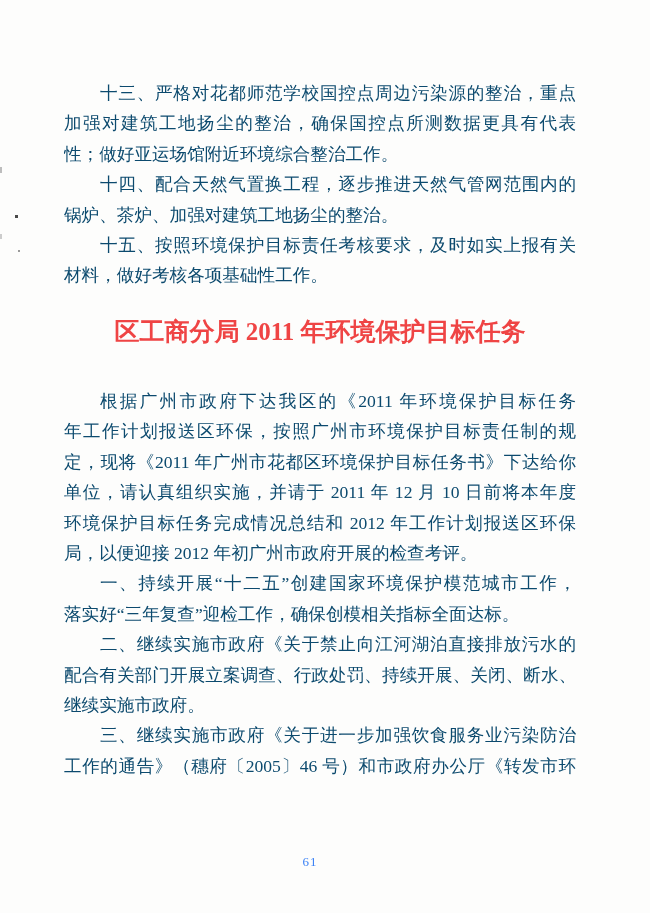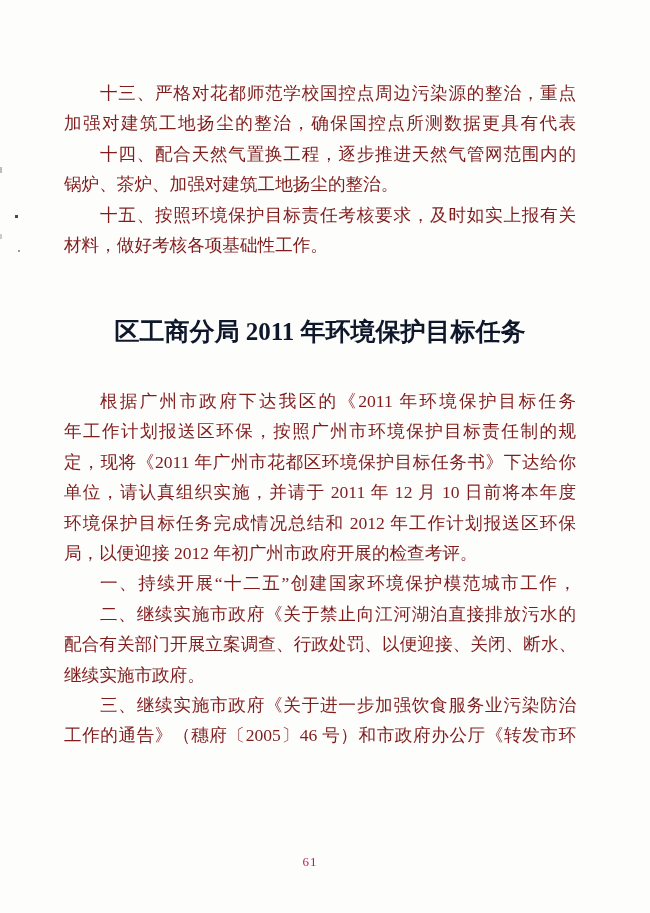--- a/index.html
+++ b/index.html
@@ -24,37 +24,37 @@
   .doc-title {
     position: absolute;
     left: 64px;
     top: 312px;
     width: 512px;
     margin: 0;
     text-align: center;
     font-size: 25px;
     font-weight: bold;
     line-height: 40px;
-    color: #0f172a;
+    color: #ef4444;
     font-family: "Liberation Serif", serif;
     white-space: nowrap;
   }
 
   .post-block {
     position: absolute;
     left: 64px;
     top: 386px;
     width: 512px;
   }
 
   .line {
     font-size: 17.6px;
     line-height: 30.4px;
     height: 30.4px;
-    color: #7f1d1d;
+    color: #0c4a6e;
     white-space: nowrap;
     overflow: hidden;
     font-family: "Liberation Serif", serif;
   }
   .line.j {
     white-space: normal;
     text-align: justify;
     text-align-last: justify;
     text-justify: inter-character;
   }
@@ -62,21 +62,21 @@
   .line.tight { letter-spacing: -0.3px; }
 
   .page-number {
     position: absolute;
     left: 0;
     top: 854px;
     width: 620px;
     text-align: center;
     font-size: 13px;
     letter-spacing: 1px;
-    color: #be185d;
+    color: #3b82f6;
   }
 
   .artifact { position: absolute; }
   .artifact-1 { left: 15px; top: 215px; width: 3px; height: 3px; background: #4a4a4a; }
   .artifact-2 { left: 18px; top: 250px; width: 2px; height: 2px; background: #9a9a9a; }
   .artifact-3 { left: 0;    top: 167px; width: 2px; height: 6px; background: #bdbdbd; }
   .artifact-4 { left: 0;    top: 234px; width: 2px; height: 5px; background: #cccccc; }
 </style>
 </head>
 <body>
@@ -84,38 +84,40 @@
 <div class="page">
 
   <div class="artifact artifact-1"></div>
   <div class="artifact artifact-2"></div>
   <div class="artifact artifact-3"></div>
   <div class="artifact artifact-4"></div>
 
   <div class="pre-block">
     <div class="line indent j">十三、严格对花都师范学校国控点周边污染源的整治，重点</div>
     <div class="line j">加强对建筑工地扬尘的整治，确保国控点所测数据更具有代表</div>
+    <div class="line">性；做好亚运场馆附近环境综合整治工作。</div>
     <div class="line indent j">十四、配合天然气置换工程，逐步推进天然气管网范围内的</div>
     <div class="line">锅炉、茶炉、加强对建筑工地扬尘的整治。</div>
     <div class="line indent j">十五、按照环境保护目标责任考核要求，及时如实上报有关</div>
     <div class="line">材料，做好考核各项基础性工作。</div>
   </div>
 
   <h1 class="doc-title">区工商分局 2011 年环境保护目标任务</h1>
 
   <div class="post-block">
     <div class="line indent j">根据广州市政府下达我区的《2011 年环境保护目标任务书》，</div>
     <div class="line j">年工作计划报送区环保，按照广州市环境保护目标责任制的规</div>
     <div class="line j">定，现将《2011 年广州市花都区环境保护目标任务书》下达给你</div>
     <div class="line j">单位，请认真组织实施，并请于 2011 年 12 月 10 日前将本年度</div>
     <div class="line j">环境保护目标任务完成情况总结和 2012 年工作计划报送区环保</div>
     <div class="line">局，以便迎接 2012 年初广州市政府开展的检查考评。</div>
     <div class="line indent j">一、持续开展“十二五”创建国家环境保护模范城市工作，</div>
+    <div class="line">落实好“三年复查”迎检工作，确保创模相关指标全面达标。</div>
     <div class="line indent j">二、继续实施市政府《关于禁止向江河湖泊直接排放污水的</div>
-    <div class="line j tight">配合有关部门开展立案调查、行政处罚、以便迎接、关闭、断水、</div>
+    <div class="line j tight">配合有关部门开展立案调查、行政处罚、持续开展、关闭、断水、</div>
     <div class="line">继续实施市政府。</div>
     <div class="line indent j">三、继续实施市政府《关于进一步加强饮食服务业污染防治</div>
     <div class="line j">工作的通告》（穗府〔2005〕46 号）和市政府办公厅《转发市环</div>
   </div>
 
   <div class="page-number">61</div>
 
 </div>
 
 </body></html>

